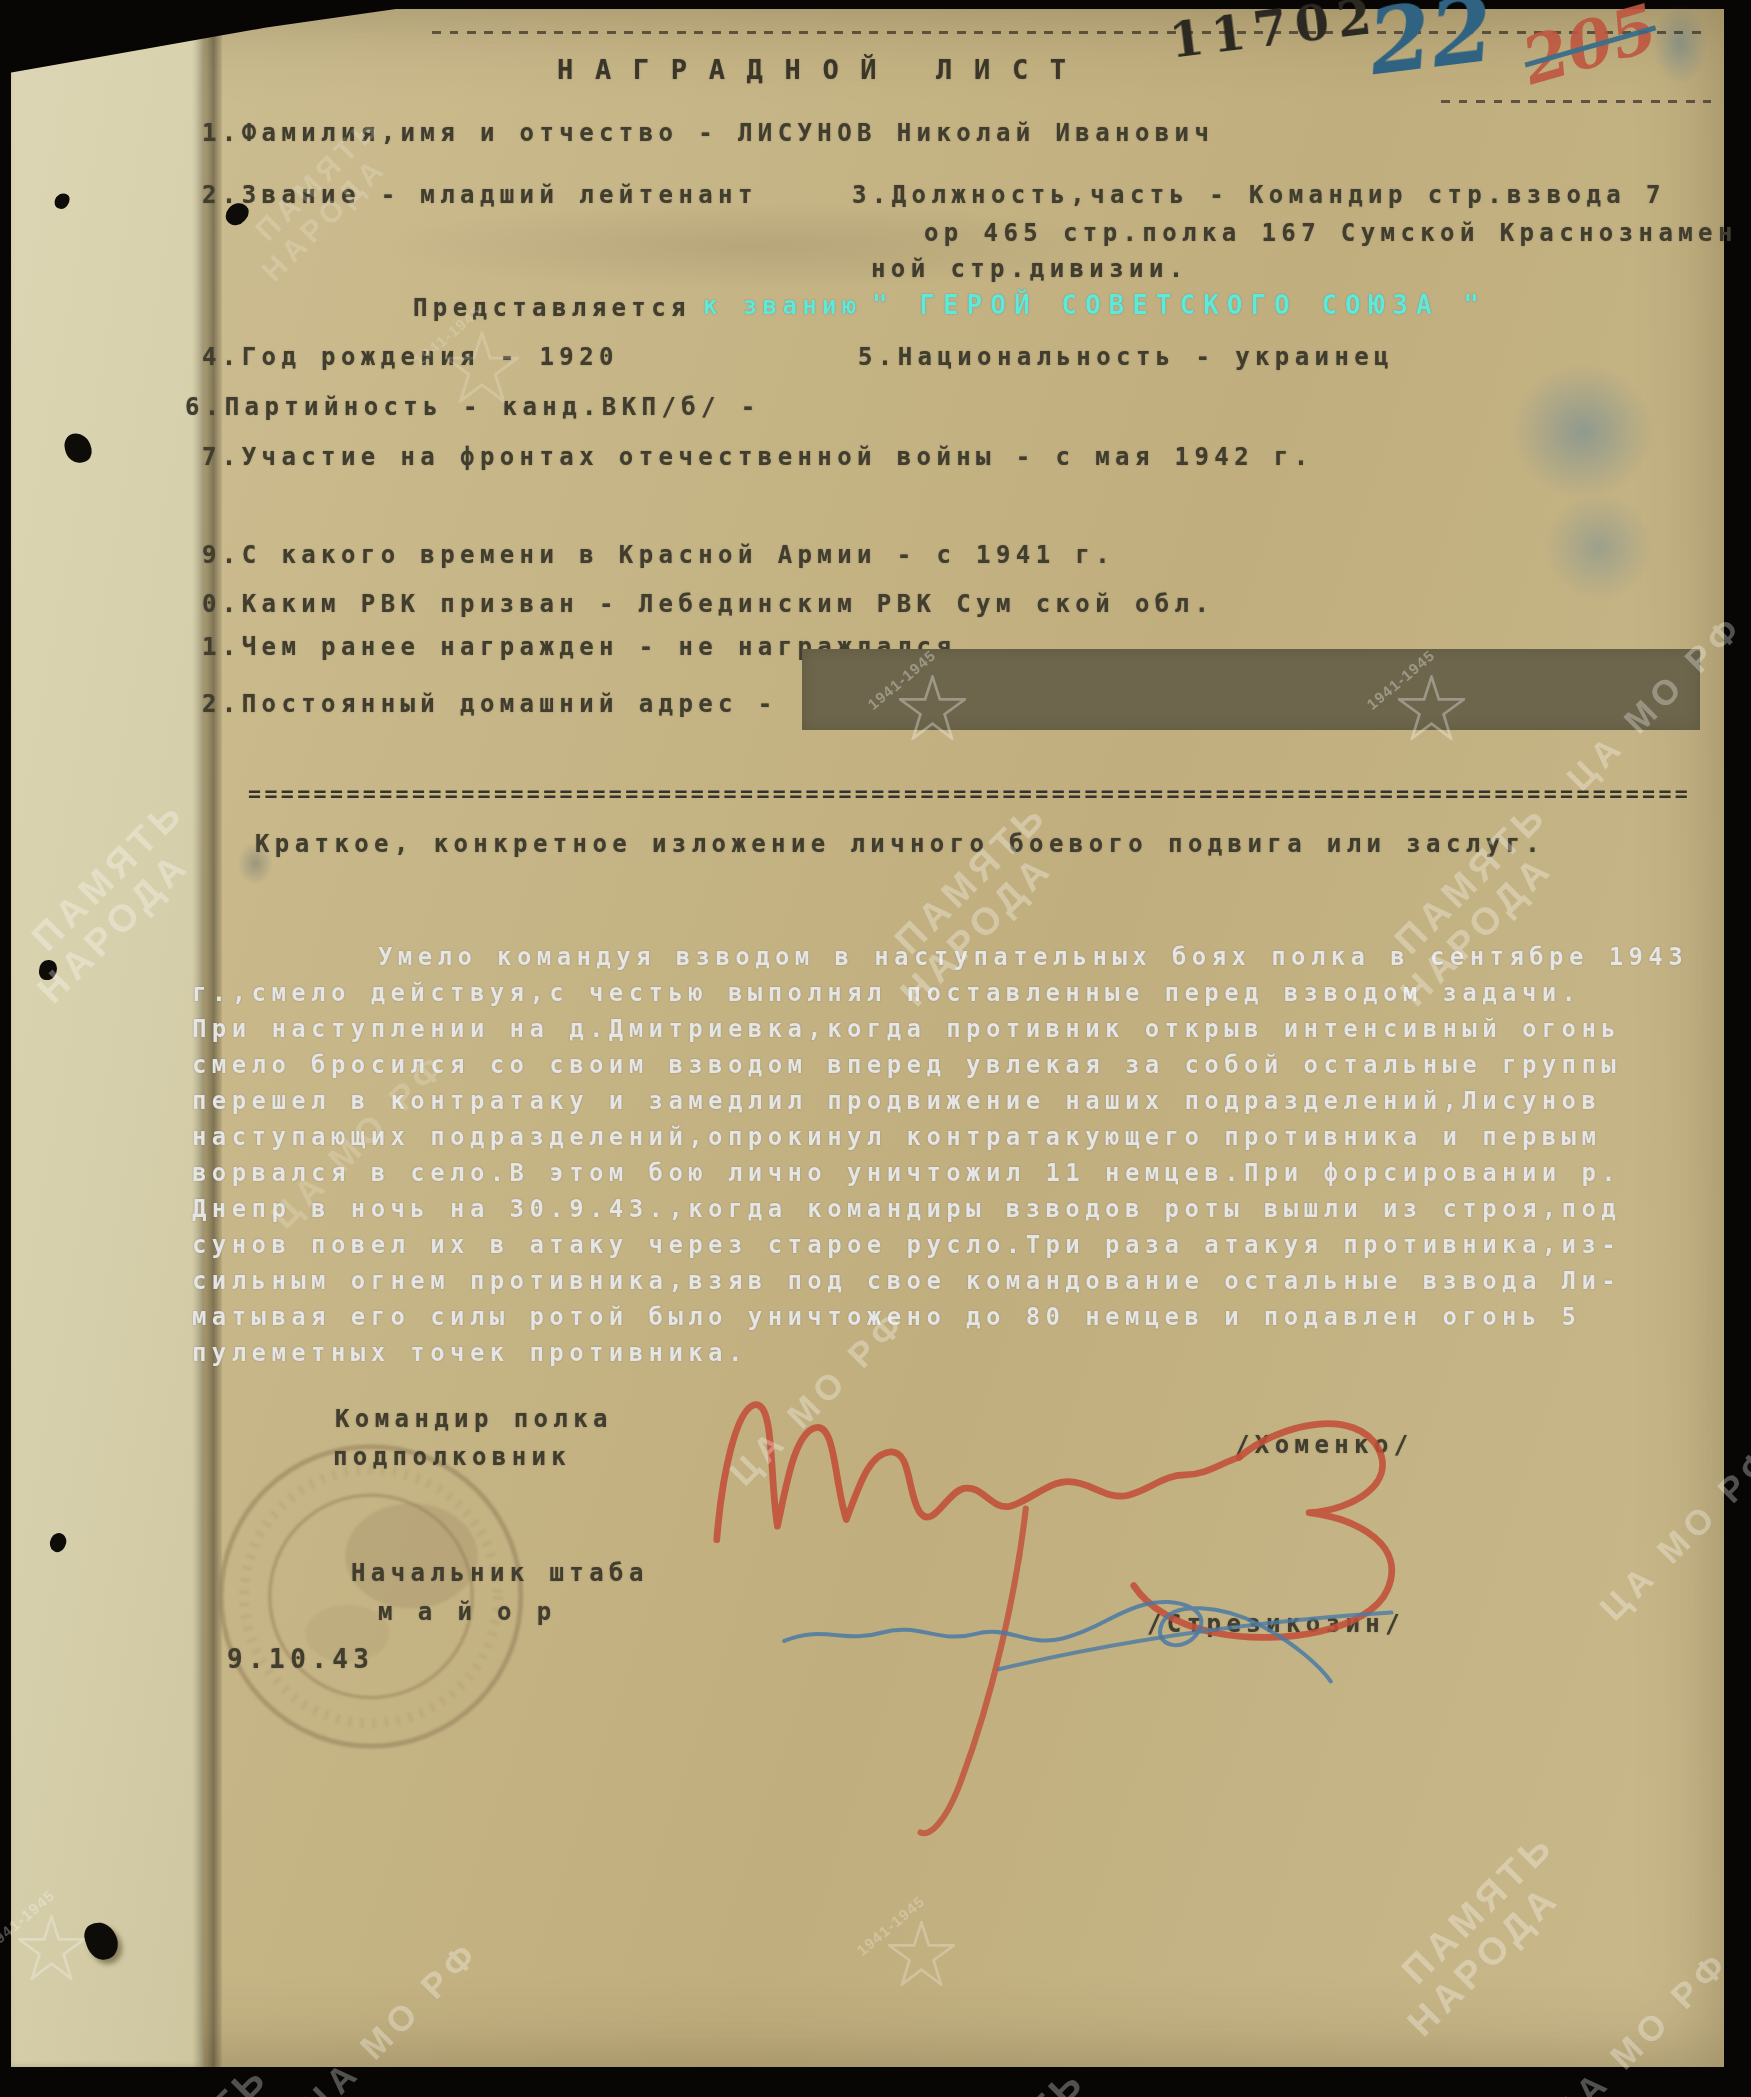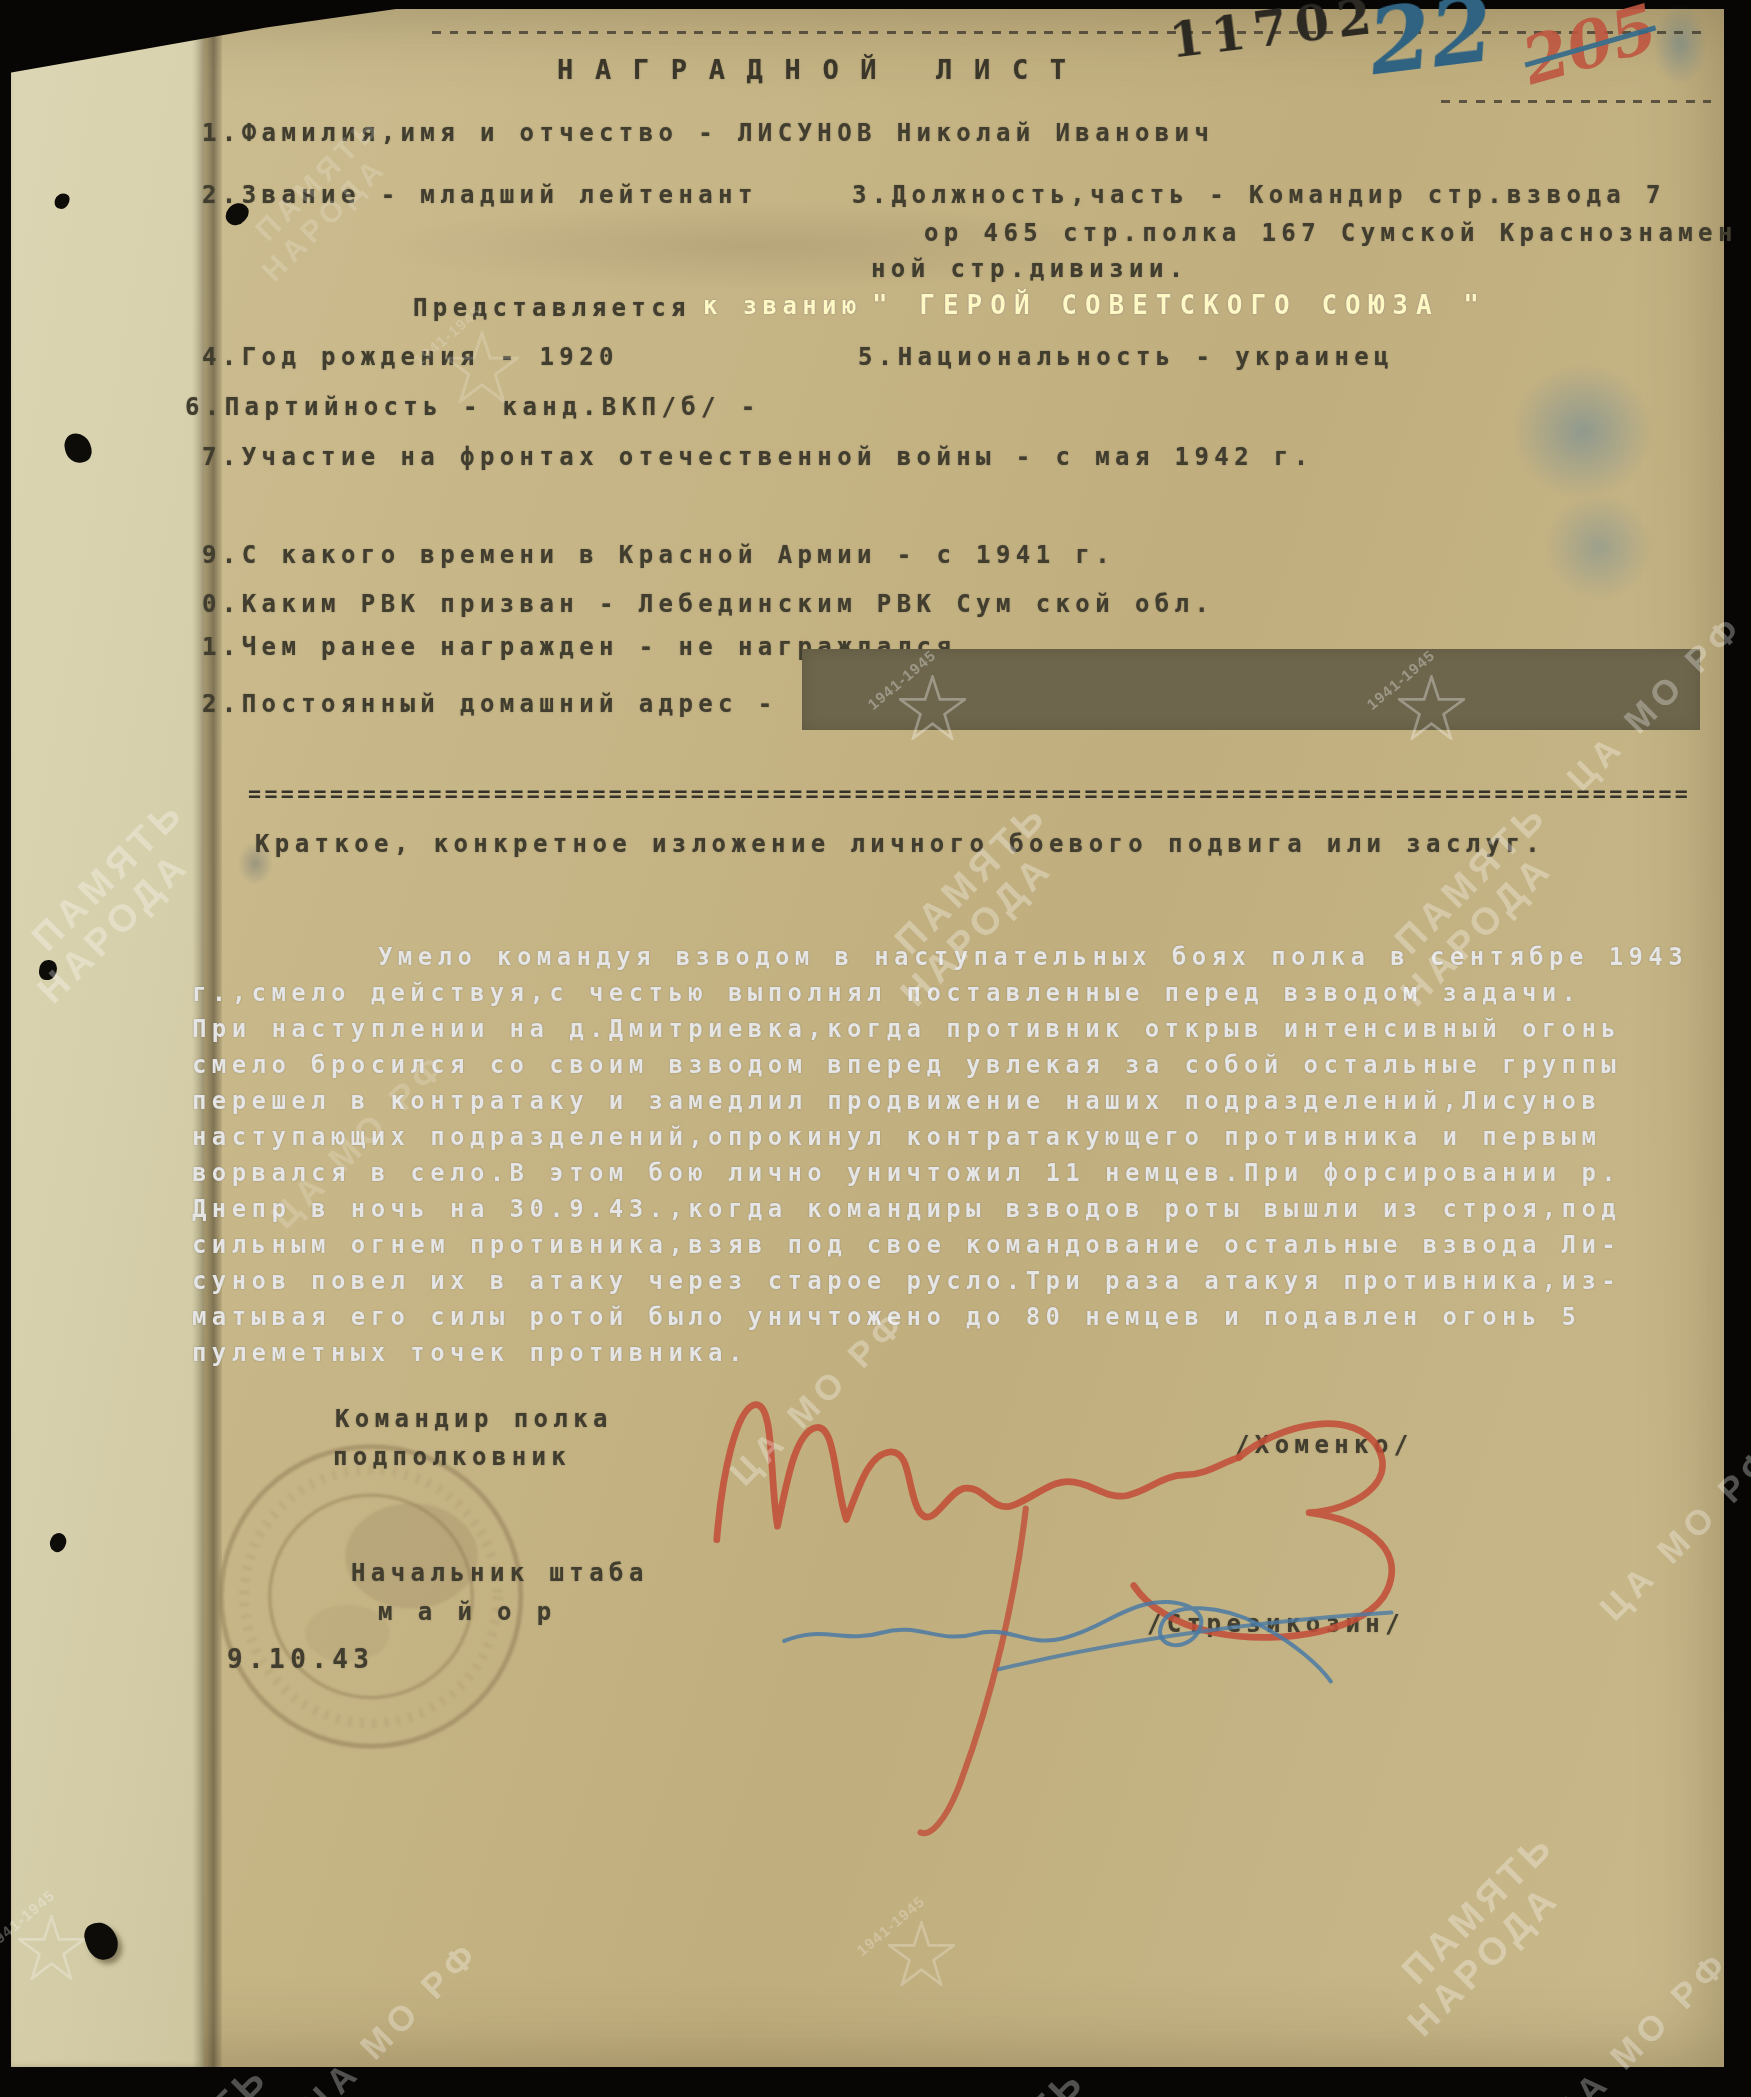--- a/index.html
+++ b/index.html
@@ -17,21 +17,21 @@
   .wedge{position:absolute;left:0;top:0;width:459px;height:81px;background:#070605;
         clip-path:polygon(0 0,100% 0,58% 34%,26% 66%,0 92%);z-index:45;}
   .hole{position:absolute;background:#0d0c09;z-index:6;}
   .dotline{position:absolute;height:3.4px;z-index:9;opacity:.75;
         background:repeating-linear-gradient(90deg,#3a352b 0 8.8px,transparent 8.8px 17.5px);}
   
   .typed{position:absolute;font:700 24px/1.2 "DejaVu Sans Mono",monospace;color:#413d2f;
         letter-spacing:5.4px;white-space:pre;z-index:12;text-shadow:0 0 1.3px rgba(62,58,45,.55);
         filter:blur(0.3px);}
   .t-title{font-size:27px;letter-spacing:2.7px;color:#3a362a;}
-  .purple{color:#fef9c3;text-shadow:0 0 1.3px rgba(76,59,144,.6);}
+  .purple{color:#5eead4;text-shadow:0 0 1.3px rgba(76,59,144,.6);}
   .divider{position:absolute;font:700 21.6px/1 "DejaVu Sans Mono",monospace;letter-spacing:3.4px;
         color:#35322a;white-space:pre;z-index:12;filter:blur(0.3px);}
   .cite{position:absolute;left:192px;top:939px;width:1532px;z-index:12;}
   .cite div{font:700 24px/36px "DejaVu Sans Mono",monospace;color:#e5e5e5;letter-spacing:5.4px;
         white-space:pre;text-shadow:0 0 1.3px rgba(62,58,45,.5);filter:blur(0.3px);}
   .cite div:first-child{padding-left:186px;}
   
   .hand22{position:absolute;left:1369px;top:-9.4px;font:italic 700 89px/1 "DejaVu Serif",serif;
         color:#2f6381;transform:rotate(-7deg);z-index:20;filter:blur(0.2px);}
   .hand205{position:absolute;left:1522px;top:12px;font:italic 700 65px/1 "DejaVu Serif",serif;
@@ -112,22 +112,22 @@
 
   <div class="cite">
     <div>Умело командуя взводом в наступательных боях полка в сентябре 1943</div>
     <div>г.,смело действуя,с честью выполнял поставленные перед взводом задачи.</div>
     <div>При наступлении на д.Дмитриевка,когда противник открыв интенсивный огонь</div>
     <div>смело бросился со своим взводом вперед увлекая за собой остальные группы</div>
     <div>перешел в контратаку и замедлил продвижение наших подразделений,Лисунов</div>
     <div>наступающих подразделений,опрокинул контратакующего противника и первым</div>
     <div>ворвался в село.В этом бою лично уничтожил 11 немцев.При форсировании р.</div>
     <div>Днепр в ночь на 30.9.43.,когда командиры взводов роты вышли из строя,под</div>
+    <div>сунов повел их в атаку через старое русло.Три раза атакуя противника,из-</div>
     <div>сильным огнем противника,взяв под свое командование остальные взвода Ли-</div>
-    <div>сунов повел их в атаку через старое русло.Три раза атакуя противника,из-</div>
     <div>матывая его силы ротой было уничтожено до 80 немцев и подавлен огонь 5</div>
     <div>пулеметных точек противника.</div>
   </div>
 
   <div class="typed" style="left:335px;top:1405px;">Командир полка</div>
   <div class="typed" style="left:333px;top:1443px;text-align:center;">подполковник</div>
   <div class="typed" style="left:1235px;top:1431px;">/Хоменко/</div>
   <div class="typed" style="left:351px;top:1559px;">Начальник штаба</div>
   <div class="typed" style="left:378px;top:1598px;">м а й о р</div>
   <div class="typed" style="left:1147px;top:1610px;">/Стрезикозин/</div>

